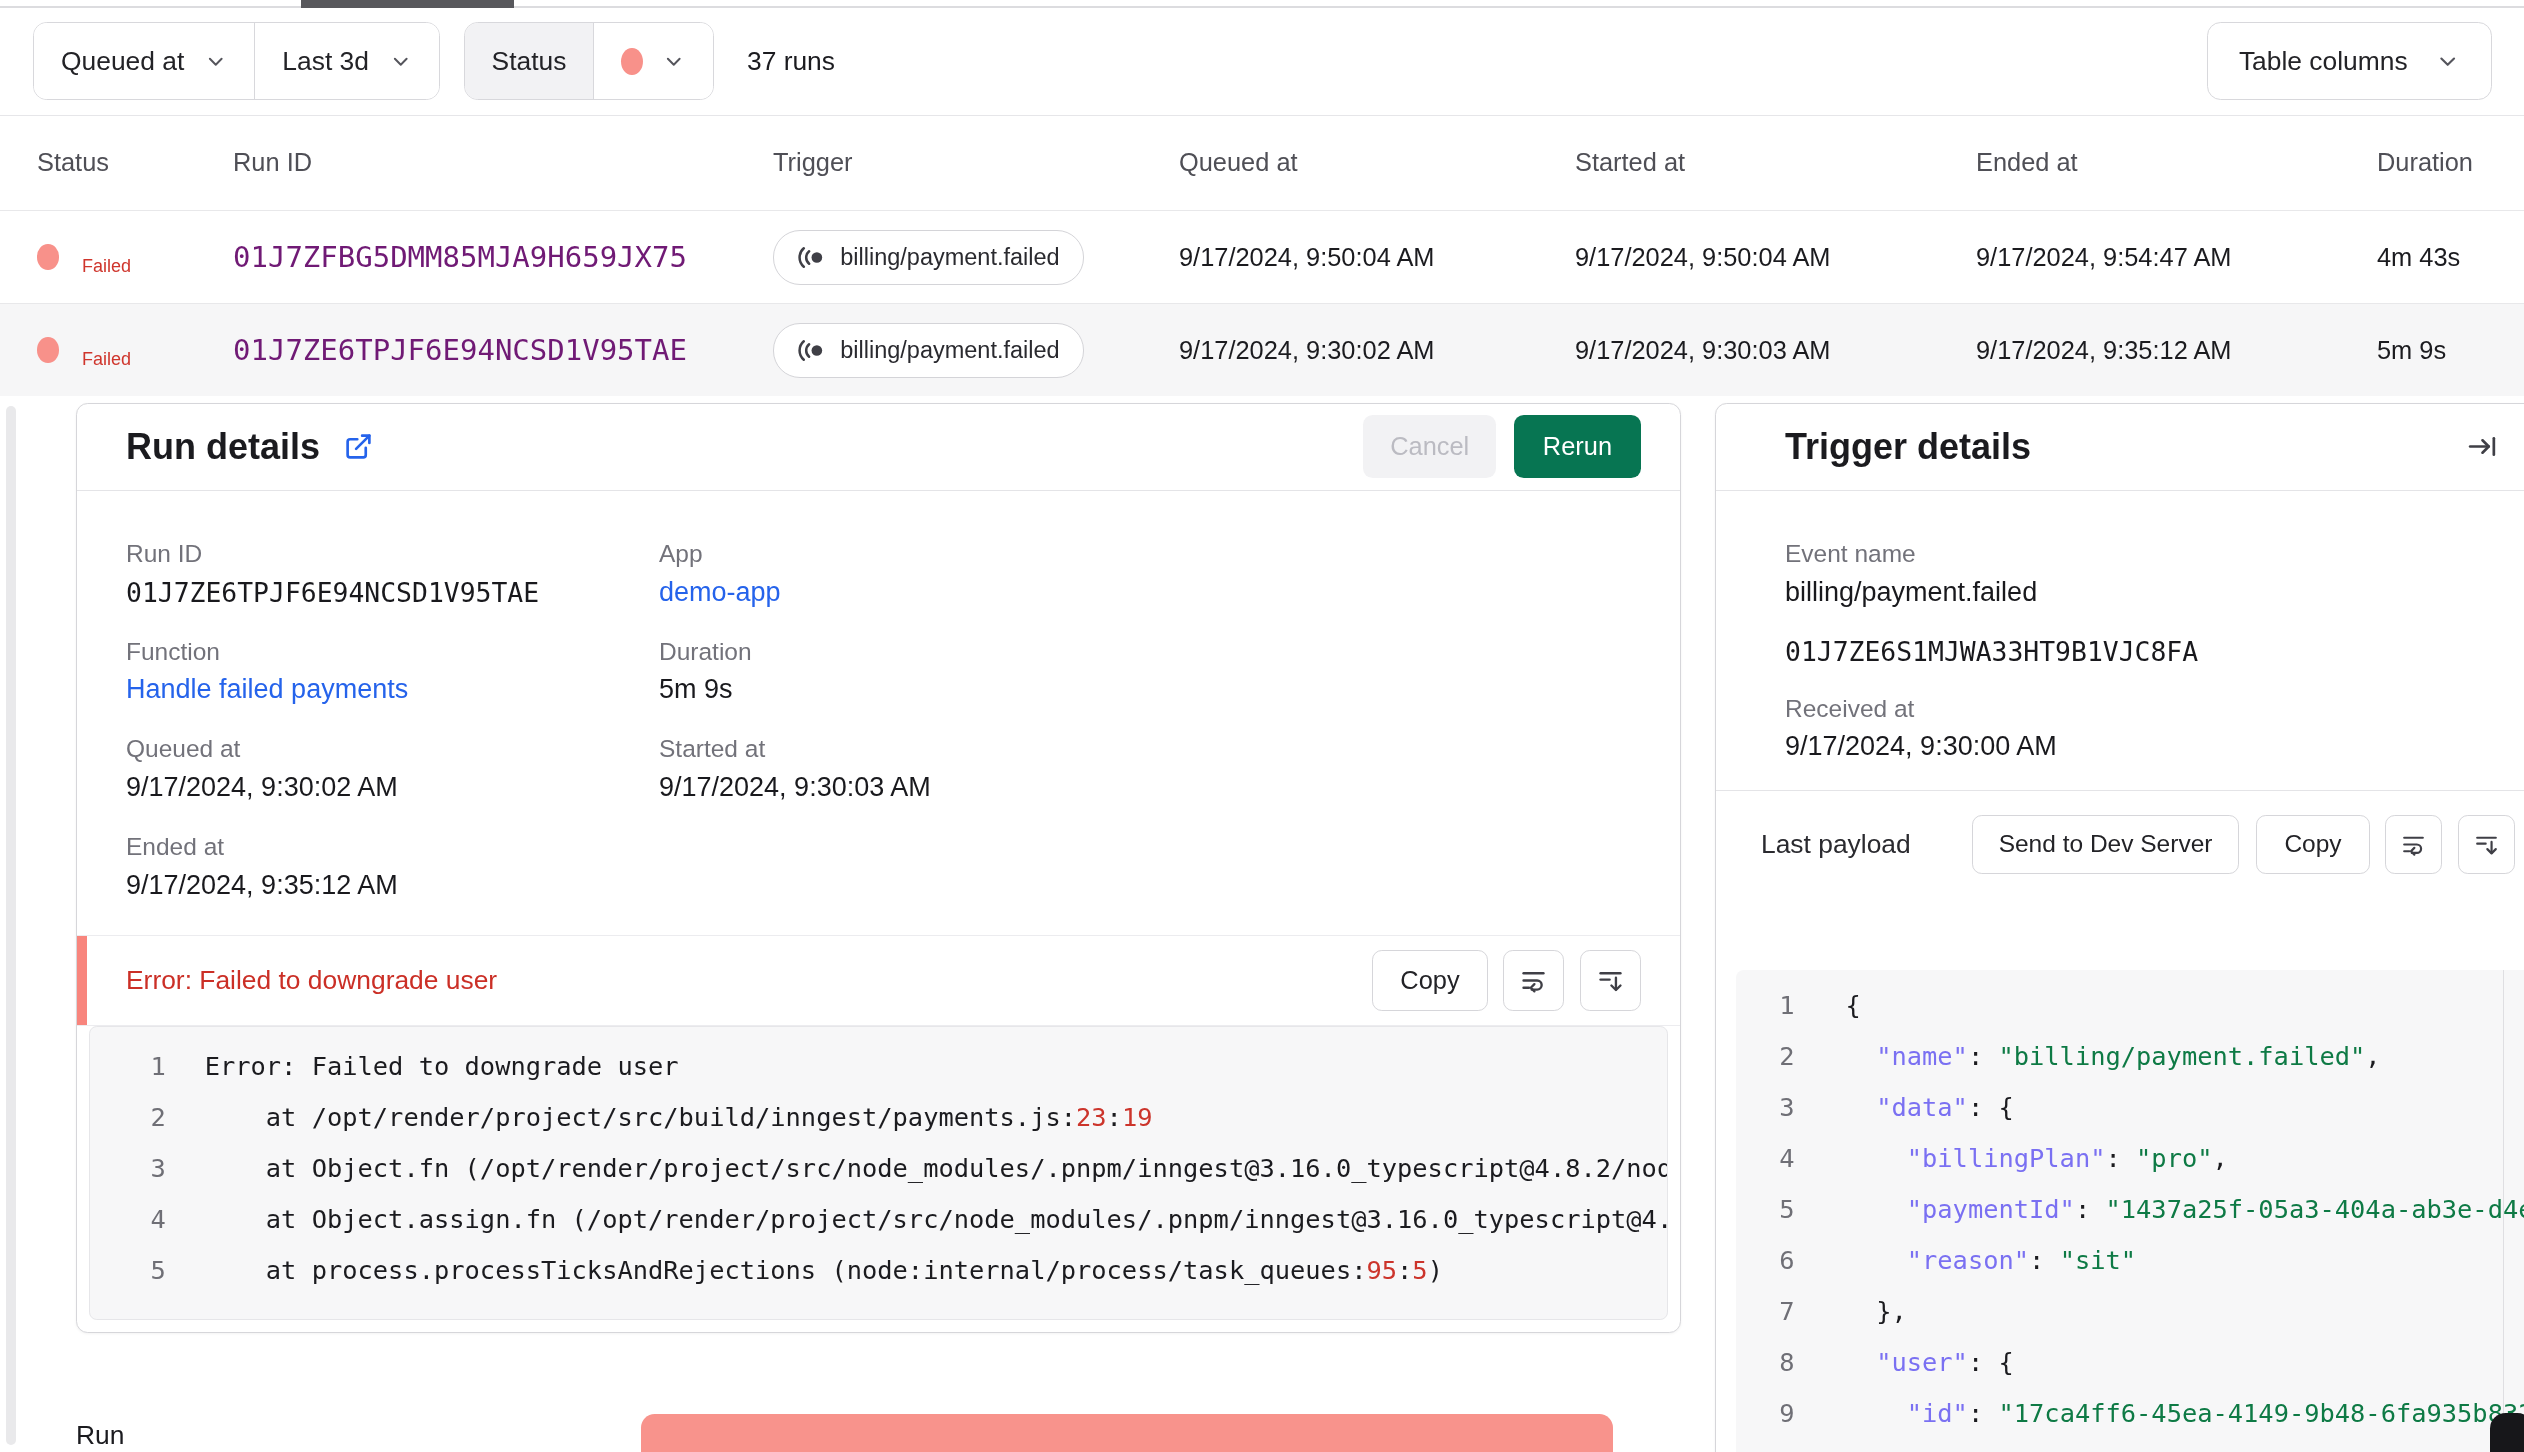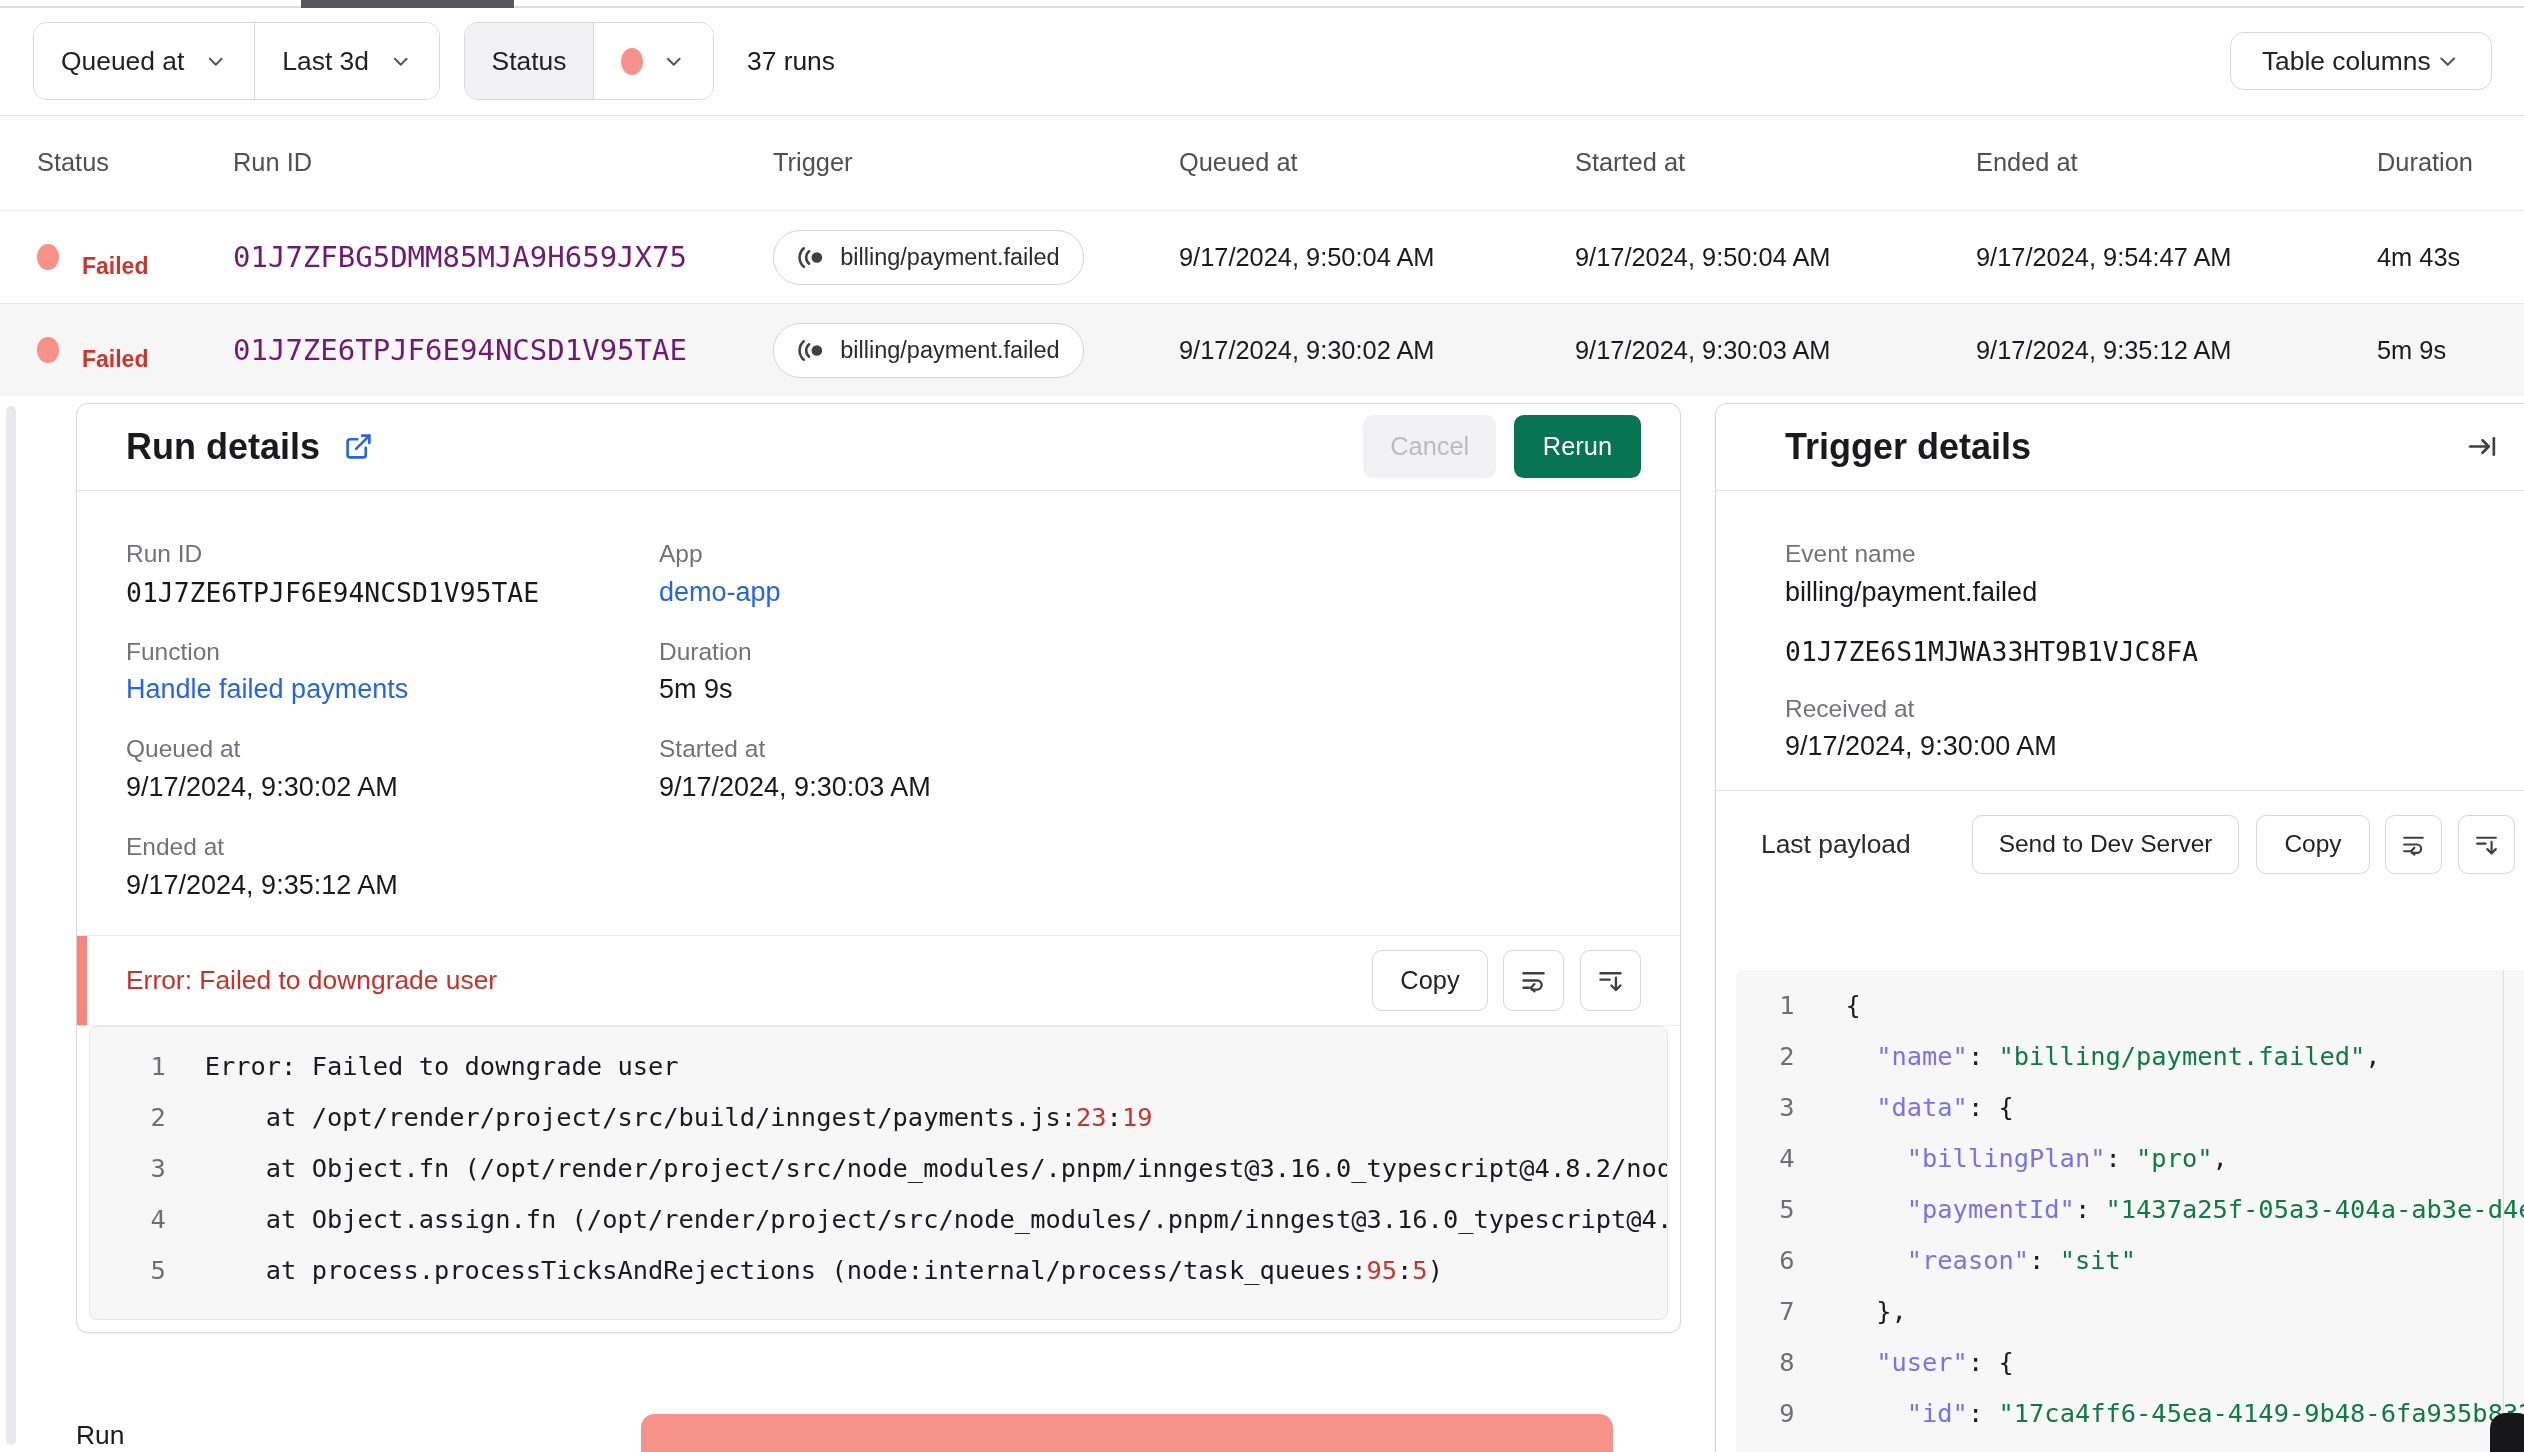--- a/index.html
+++ b/index.html
@@ -17,33 +17,33 @@
                 overflow:hidden;background:#fff;}
   .filter-group + .filter-group{margin-left:23.5px;}
   .seg{display:flex;align-items:center;gap:19.6px;padding:0 27px;font-size:26.4px;color:#232327;background:#fff;
        border:none;font-family:inherit;cursor:pointer;}
   .seg + .seg{border-left:1px solid #d8d8dc;}
   .seg-label{background:#f2f2f4;cursor:default;}
   .chev{color:#55555c;flex:none;}
   .status-dot{width:21.5px;height:27px;border-radius:50%;background:#f8918a;flex:none;}
   .runs-count{margin-left:33px;font-size:26.4px;font-weight:500;color:#1b1b1f;}
   .spacer{flex:1;}
-  .table-columns-btn{display:flex;align-items:center;gap:4px;height:58px;padding:0 31px;border:1px solid #d8d8dc;
+  .table-columns-btn{display:flex;align-items:center;gap:27px;height:78px;padding:0 31px;border:1px solid #d8d8dc;
                      border-radius:13.7px;background:#fff;font-size:26.4px;color:#232327;font-family:inherit;cursor:pointer;}
 
   
   .table{position:absolute;top:115px;left:0;right:0;}
   .row{display:grid;grid-template-columns:196px 540px 406px 396px 401px 401px 1fr;
        padding-left:37px;align-items:center;box-sizing:border-box;}
   .thead{height:95px;color:#4f4f56;font-size:25.4px;font-weight:500;}
   .trow{height:93px;border-top:1px solid #e8e8ea;font-size:25.4px;cursor:pointer;}
   .trow.selected{background:#f6f6f7;}
   .status-cell{display:flex;align-items:center;gap:23.5px;}
   .status-cell .status-dot{width:21.5px;height:25.4px;}
-  .status-text{color:#cf352c;font-size:23px;font-weight:700;margin-top:18px;}
+  .status-text{color:#cf352c;font-size:18px;font-weight:400;margin-top:18px;}
   .mono{font-family:"DejaVu Sans Mono",monospace;}
   .runid{font-size:29px;color:#701a75;}
   .pill{display:inline-flex;align-items:center;gap:13.7px;height:53px;padding:0 23.5px;border:1px solid #d4d4d8;
         border-radius:27px;background:#fff;font-size:23.5px;color:#2a2a2f;width:max-content;}
   .pill svg{flex:none;color:#3f3f46;}
 
   
   .drawer{position:absolute;top:396px;left:0;right:0;bottom:0;background:#fff;}
   .side-scrollbar{position:absolute;left:5.9px;top:9.8px;width:9.8px;height:1039px;background:#e9e9eb;border-radius:5.9px;}
 

